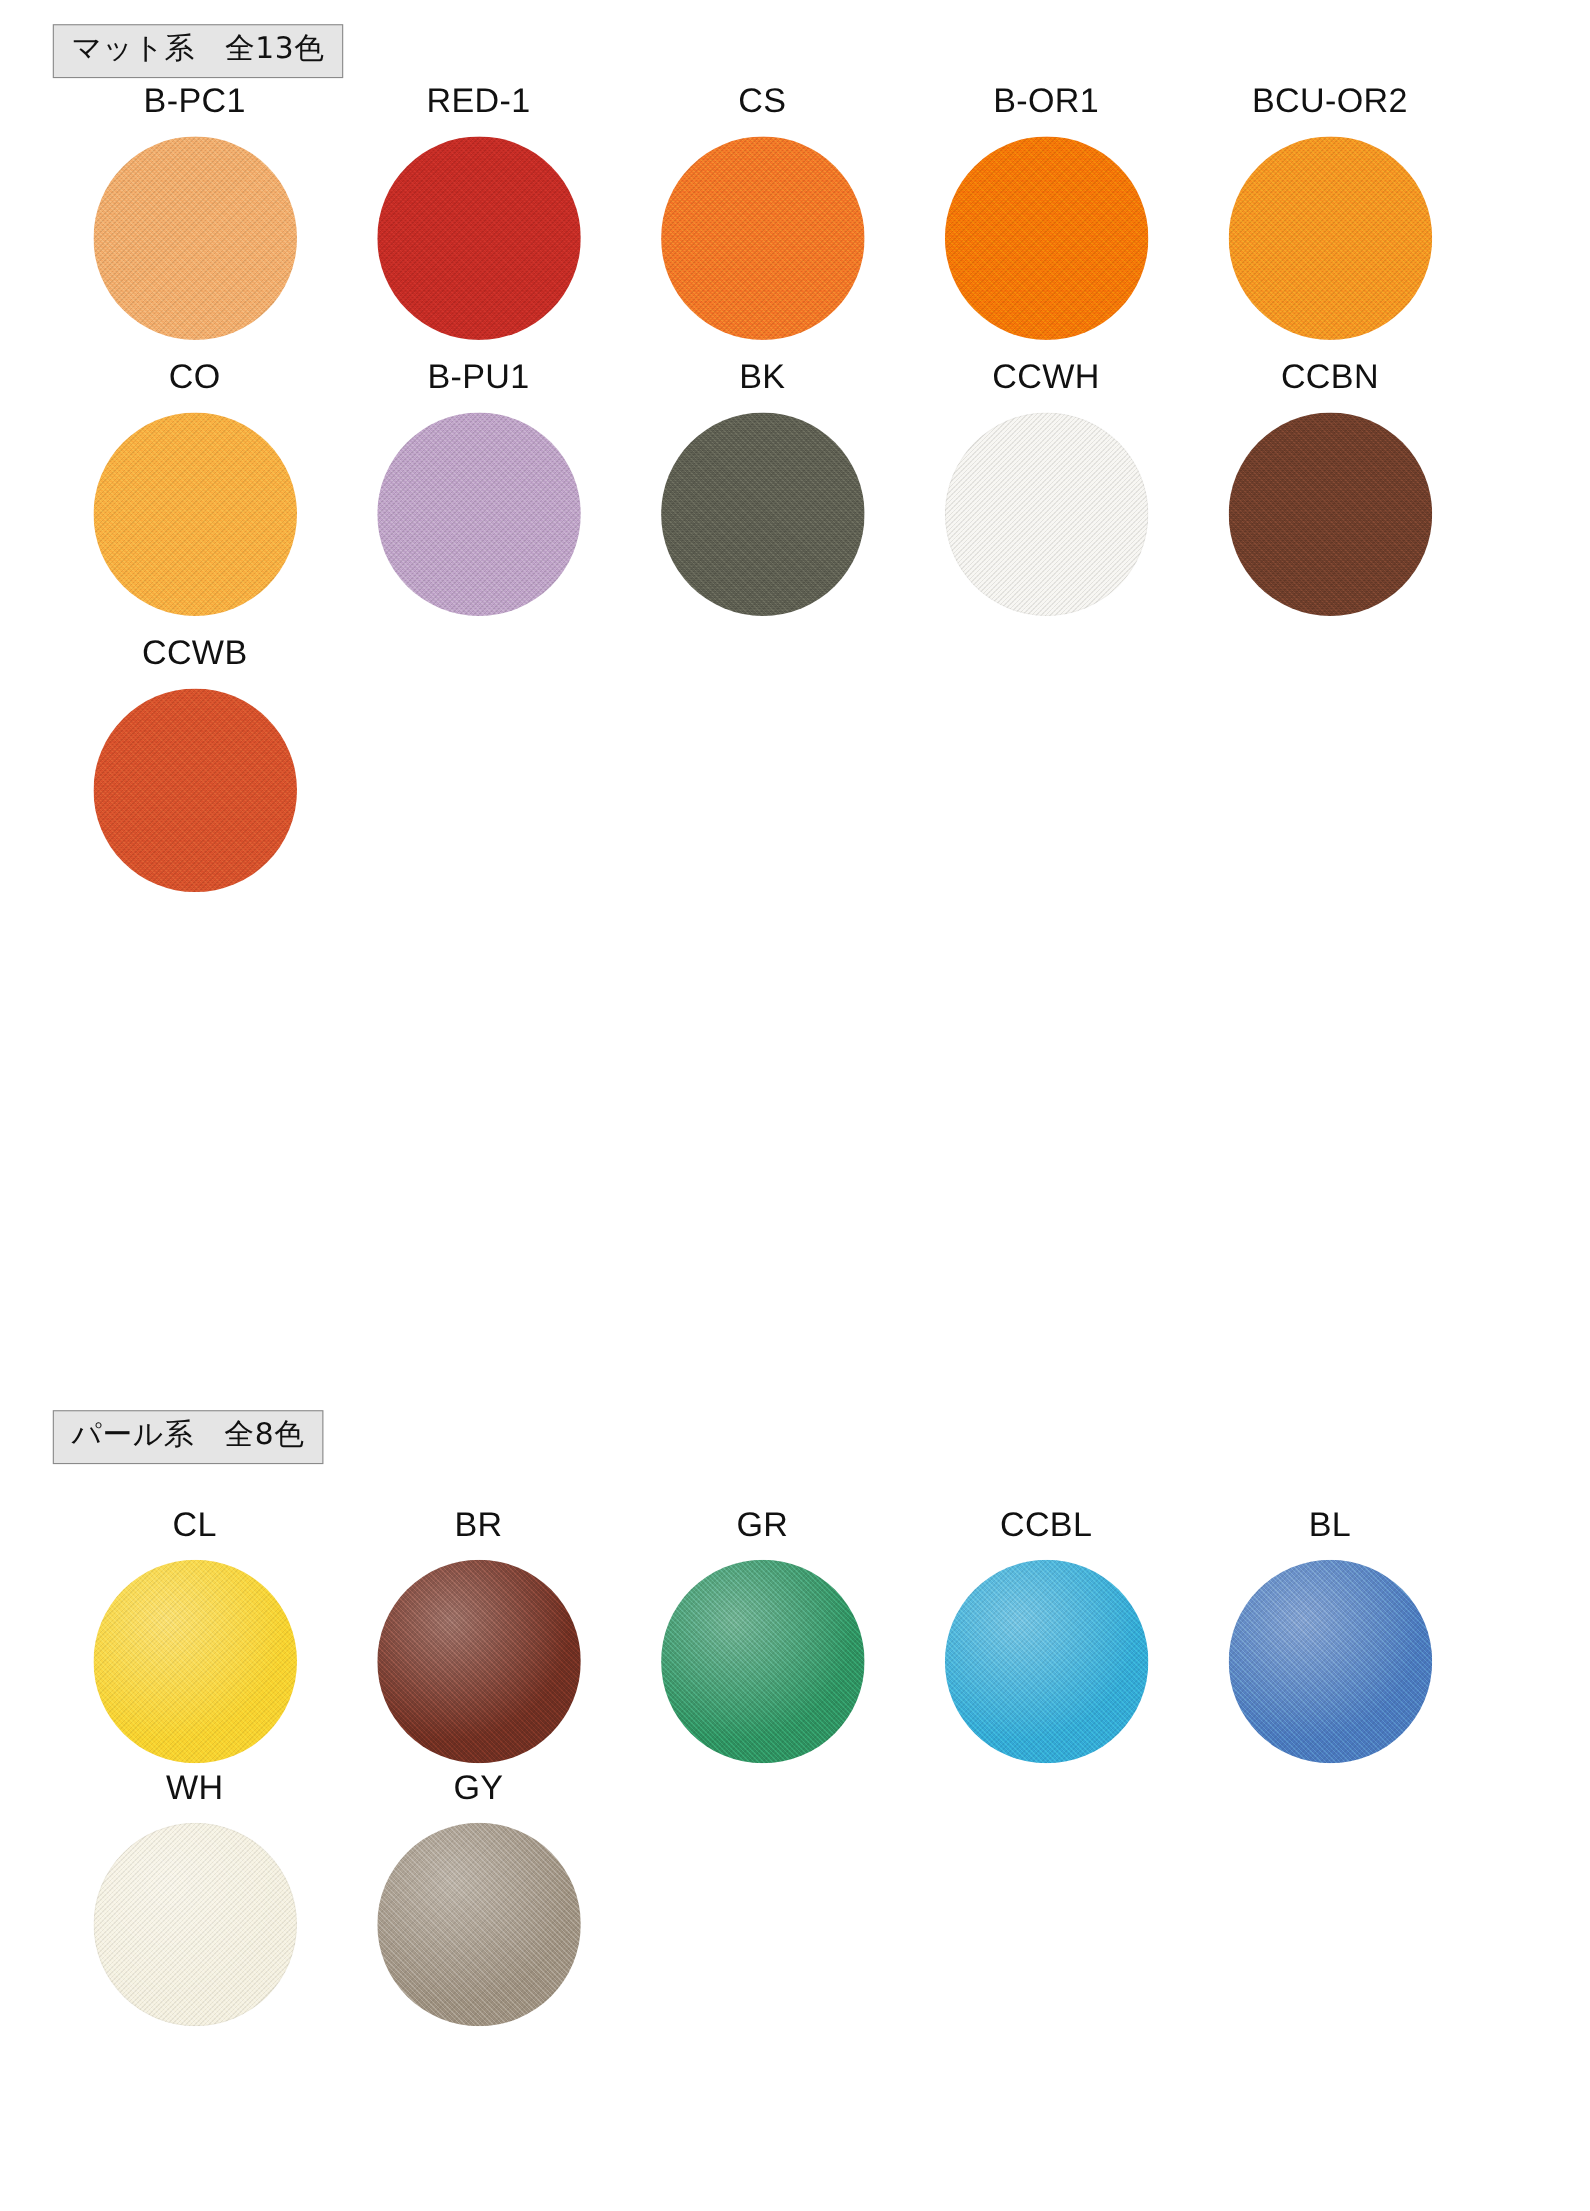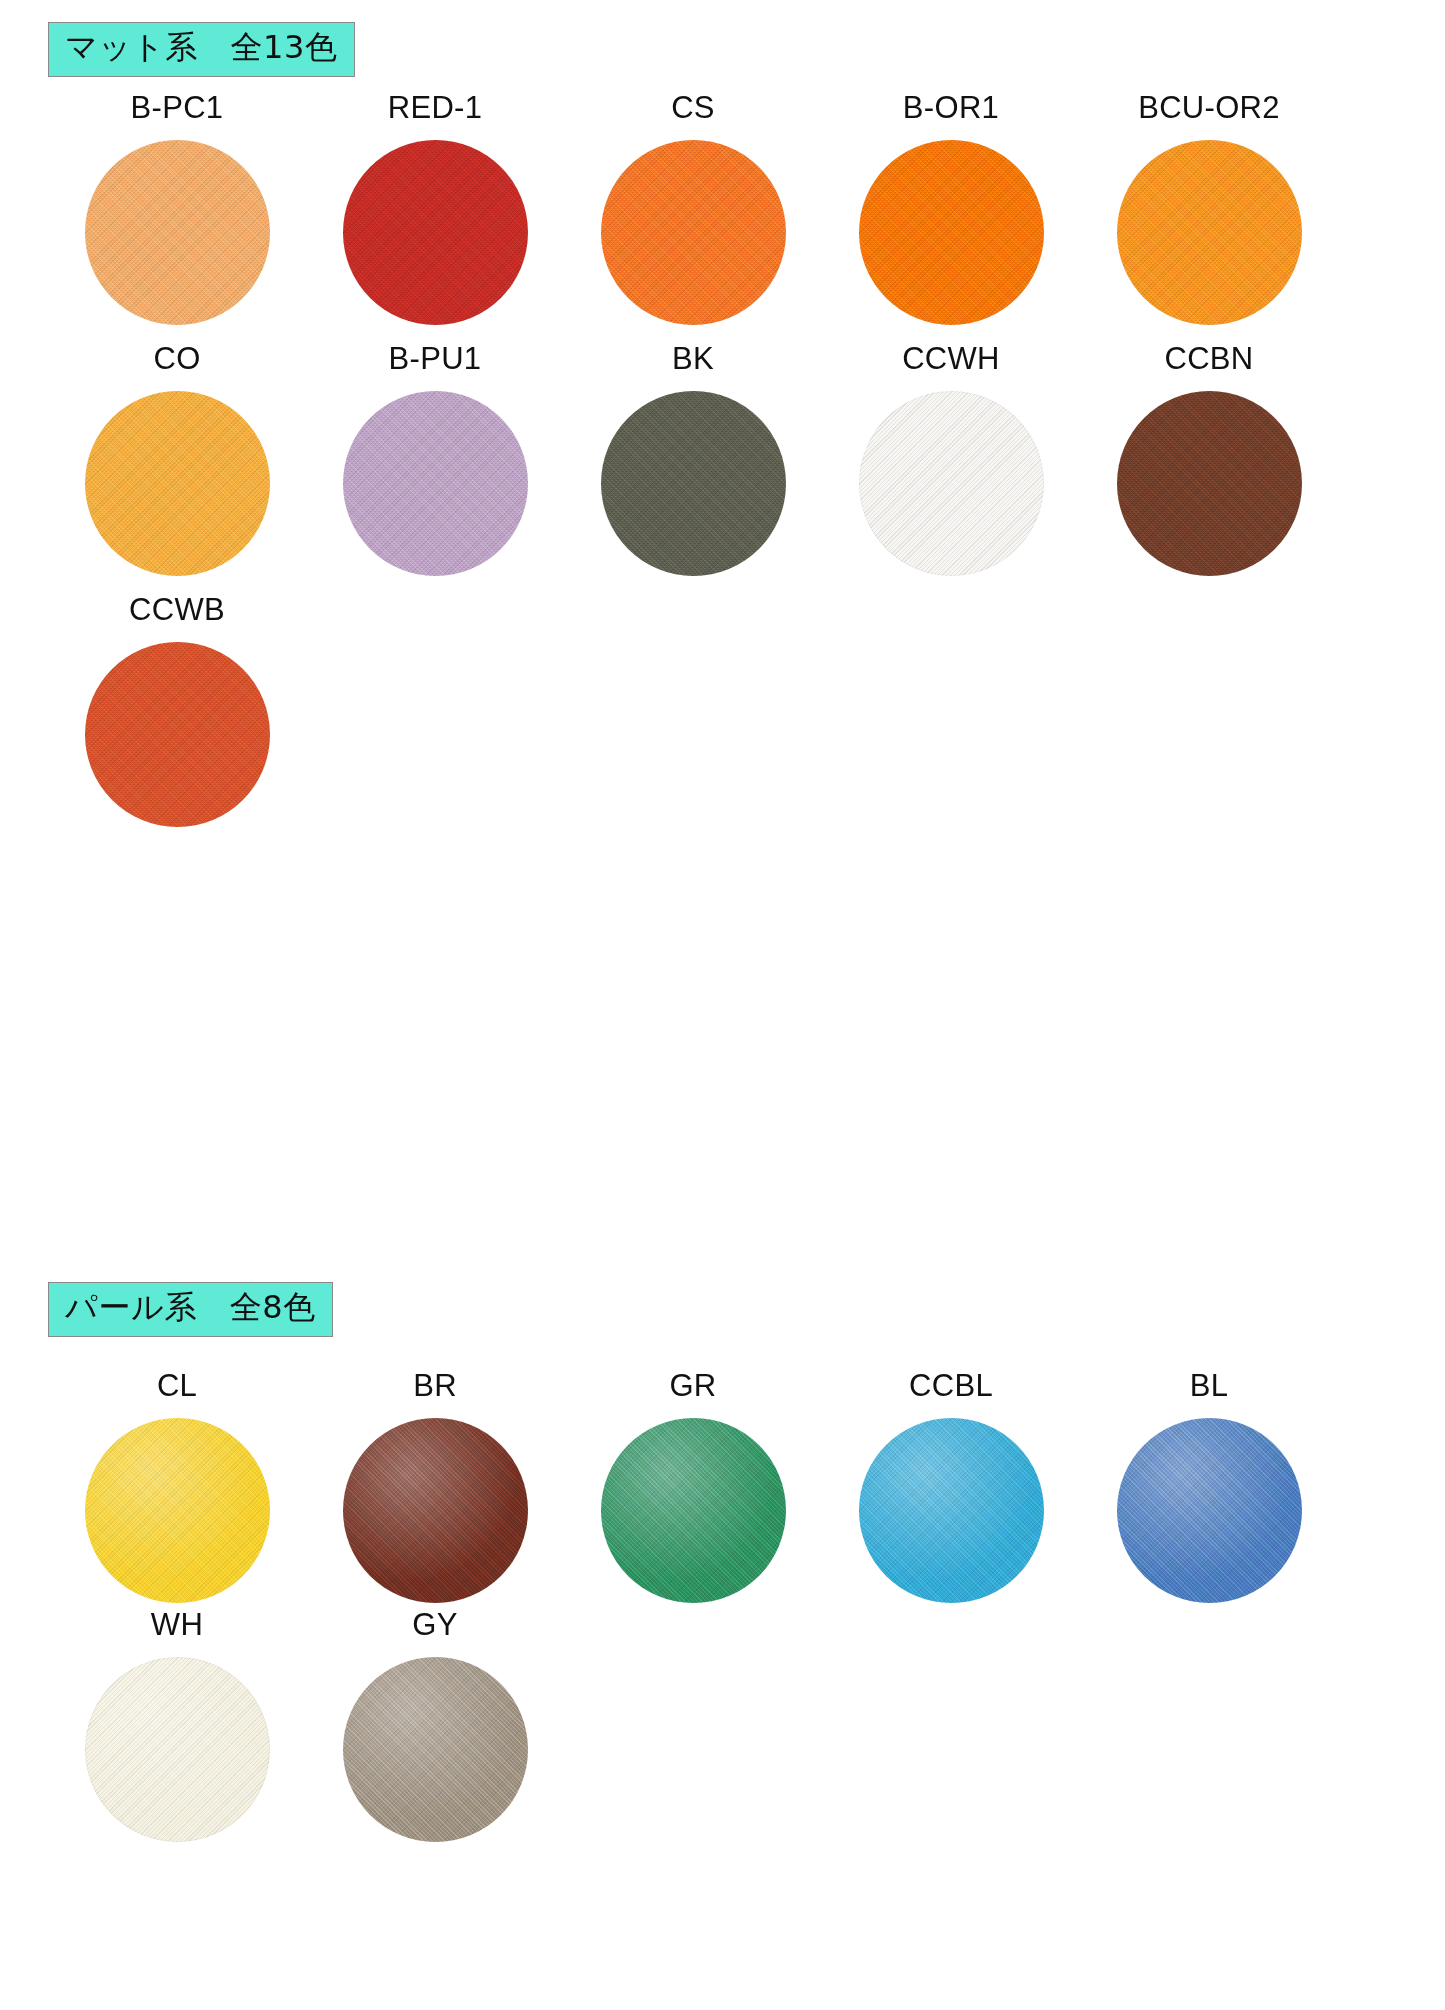--- a/index.html
+++ b/index.html
@@ -23,42 +23,42 @@
     height: 2010px;
     background: #ffffff;
     box-sizing: border-box;
   }
 
   
   .section-header {
     display: inline-block;
     border: 1px solid #8a8a8a;
     padding: 7px 16px 10px 16px;
-    font-size: 32px;
+    font-size: 27px;
     line-height: 1.12;
     letter-spacing: 0.02em;
     white-space: nowrap;
     color: #111111;
-    background: #5eead4;
+    background: #e5e5e5;
     font-family: "DejaVu Sans", "Liberation Sans", sans-serif;
     font-weight: 400;
   }
 
   #matte-header-wrap { position: absolute; left: 48px; top: 22px; }
   #pearl-header-wrap { position: absolute; left: 48px; top: 1282px; }
 
   
   .grid {
     position: absolute;
     display: flex;
     flex-wrap: wrap;
     width: 1290px;
     left: 48px;
   }
-  #matte-grid { top: 92px; }
+  #matte-grid { top: 76px; }
   #pearl-grid { top: 1370px; }
 
   .swatch-cell {
     width: 258px;
     display: flex;
     flex-direction: column;
     align-items: center;
   }
   #matte-grid .swatch-cell { margin-bottom: 18px; }
   #pearl-grid .swatch-cell { margin-bottom: 6px; }

